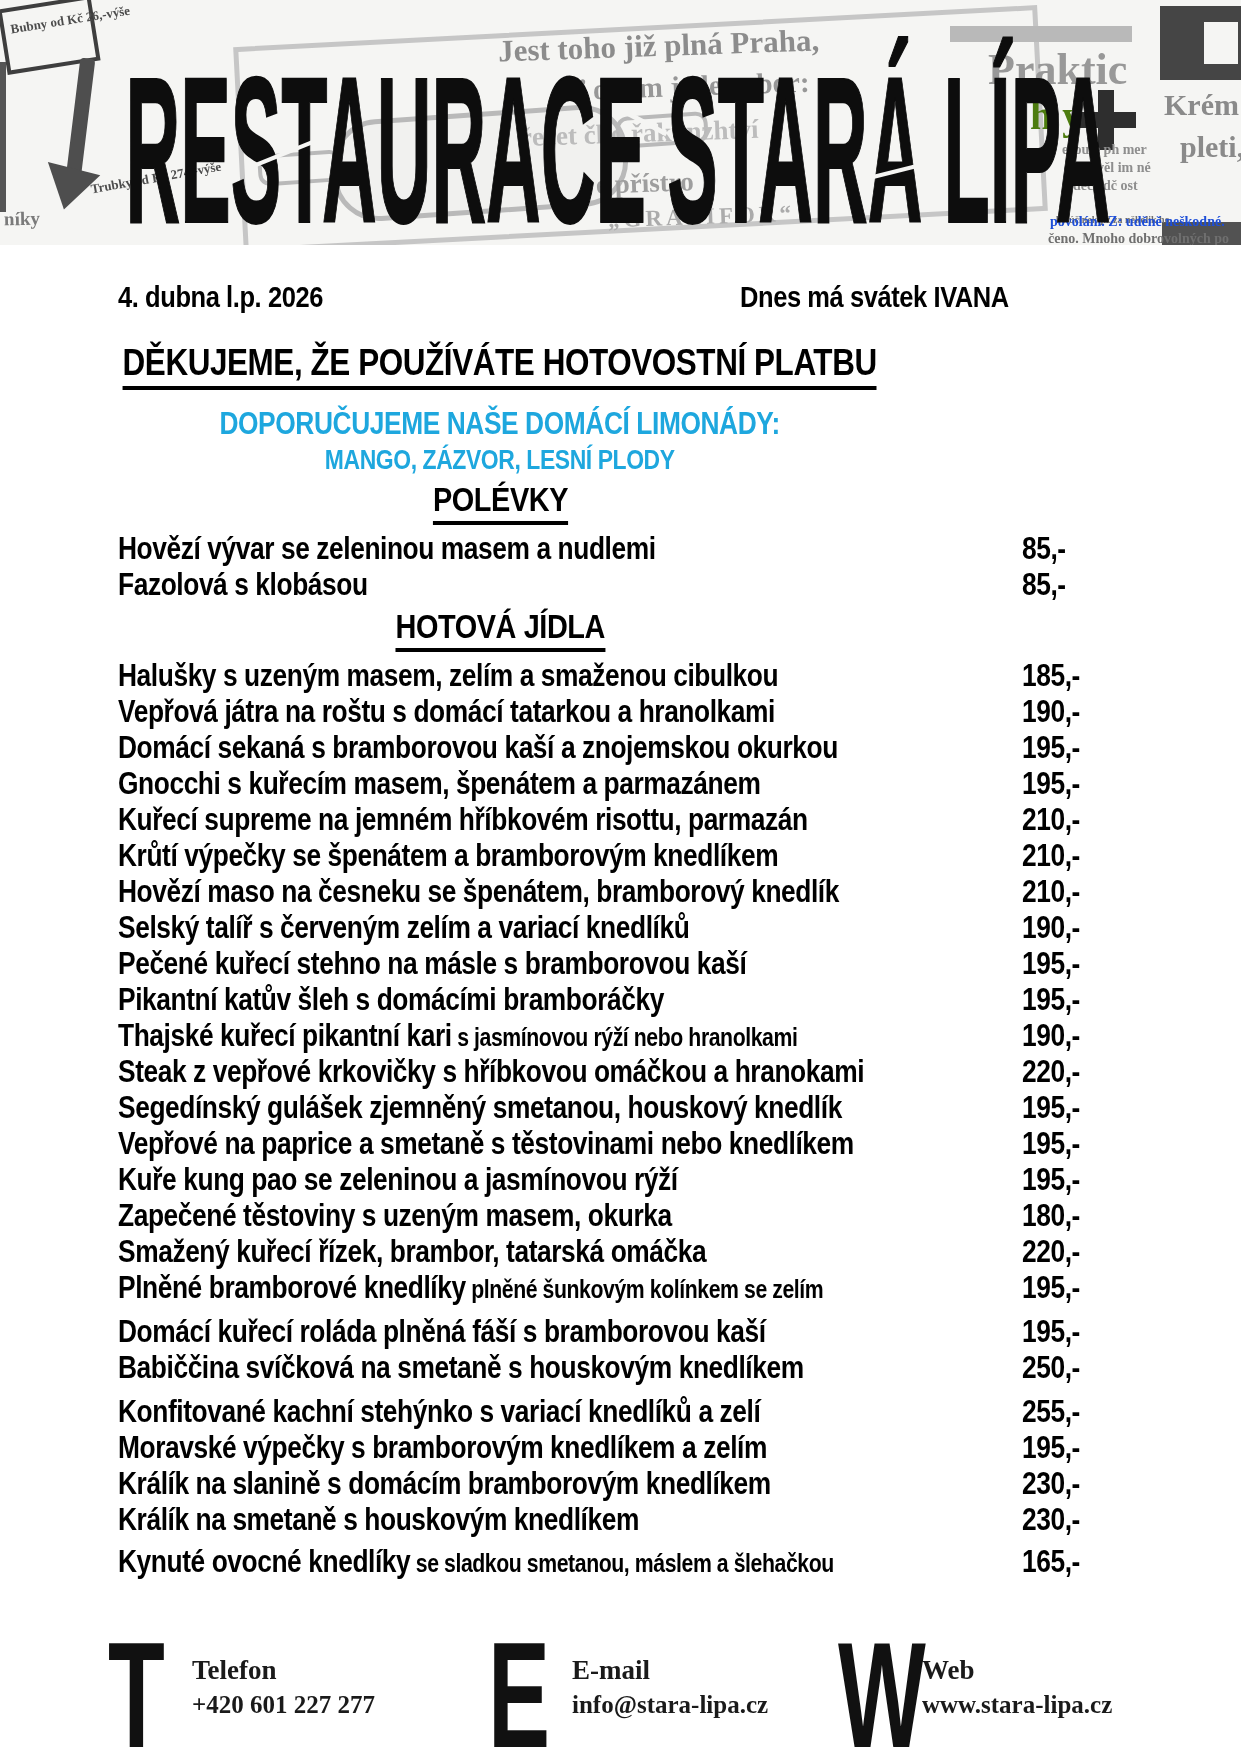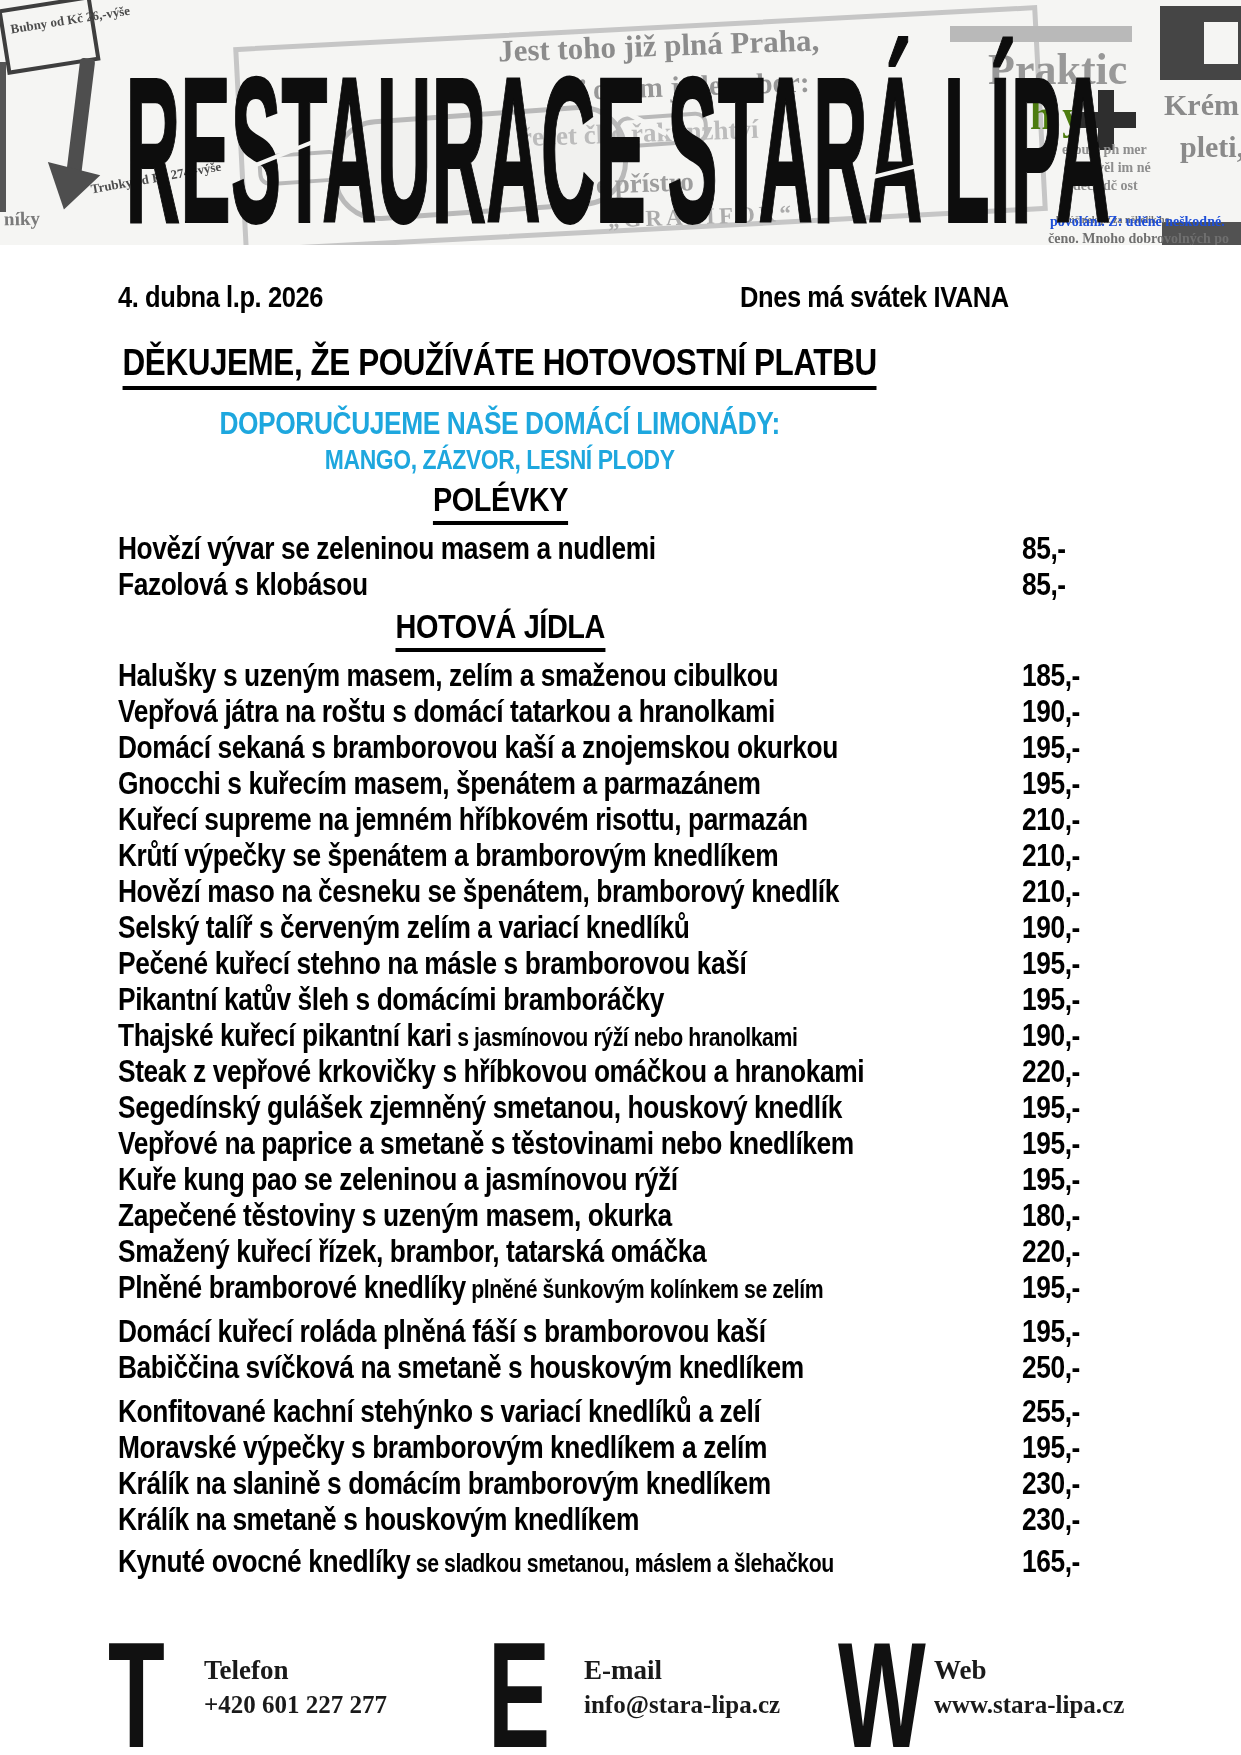--- a/index.html
+++ b/index.html
@@ -42,21 +42,21 @@
   .promo2{margin-top:2px;font-size:27px;line-height:32px;}
   .sec-title{font-size:34px;font-weight:bold;text-align:center;margin:2px 0 6px;line-height:42px;}
   .mrow{position:relative;height:36px;line-height:36px;margin-left:118px;font-weight:bold;}
   .mname{font-size:31px;}
   .mnote{font-size:25px;}
   .mprice{position:absolute;left:904px;top:0;font-size:31px;}
   
   .footer{position:absolute;left:0;top:1642px;width:1241px;height:113px;}
   .fblock{position:absolute;display:flex;align-items:flex-start;}
   .fletter{font-family:"Liberation Sans",sans-serif;font-weight:bold;font-size:150px;line-height:106px;display:inline-block;transform:scaleX(0.62);transform-origin:0 0;width:72px;color:#111;}
-  .ftext{display:flex;flex-direction:column;margin-top:12px;margin-left:24px;font-family:"Liberation Serif",serif;font-weight:bold;color:#1a1a1a;}
+  .ftext{display:flex;flex-direction:column;margin-top:12px;margin-left:12px;font-family:"Liberation Serif",serif;font-weight:bold;color:#1a1a1a;}
   .flabel{font-size:27px;line-height:32px;}
   .fvalue{font-size:25px;line-height:38px;}
 </style>
 </head>
 <body>
 
 <div class="page">
 
   <header class="banner">
     <div id="banner-bg">

